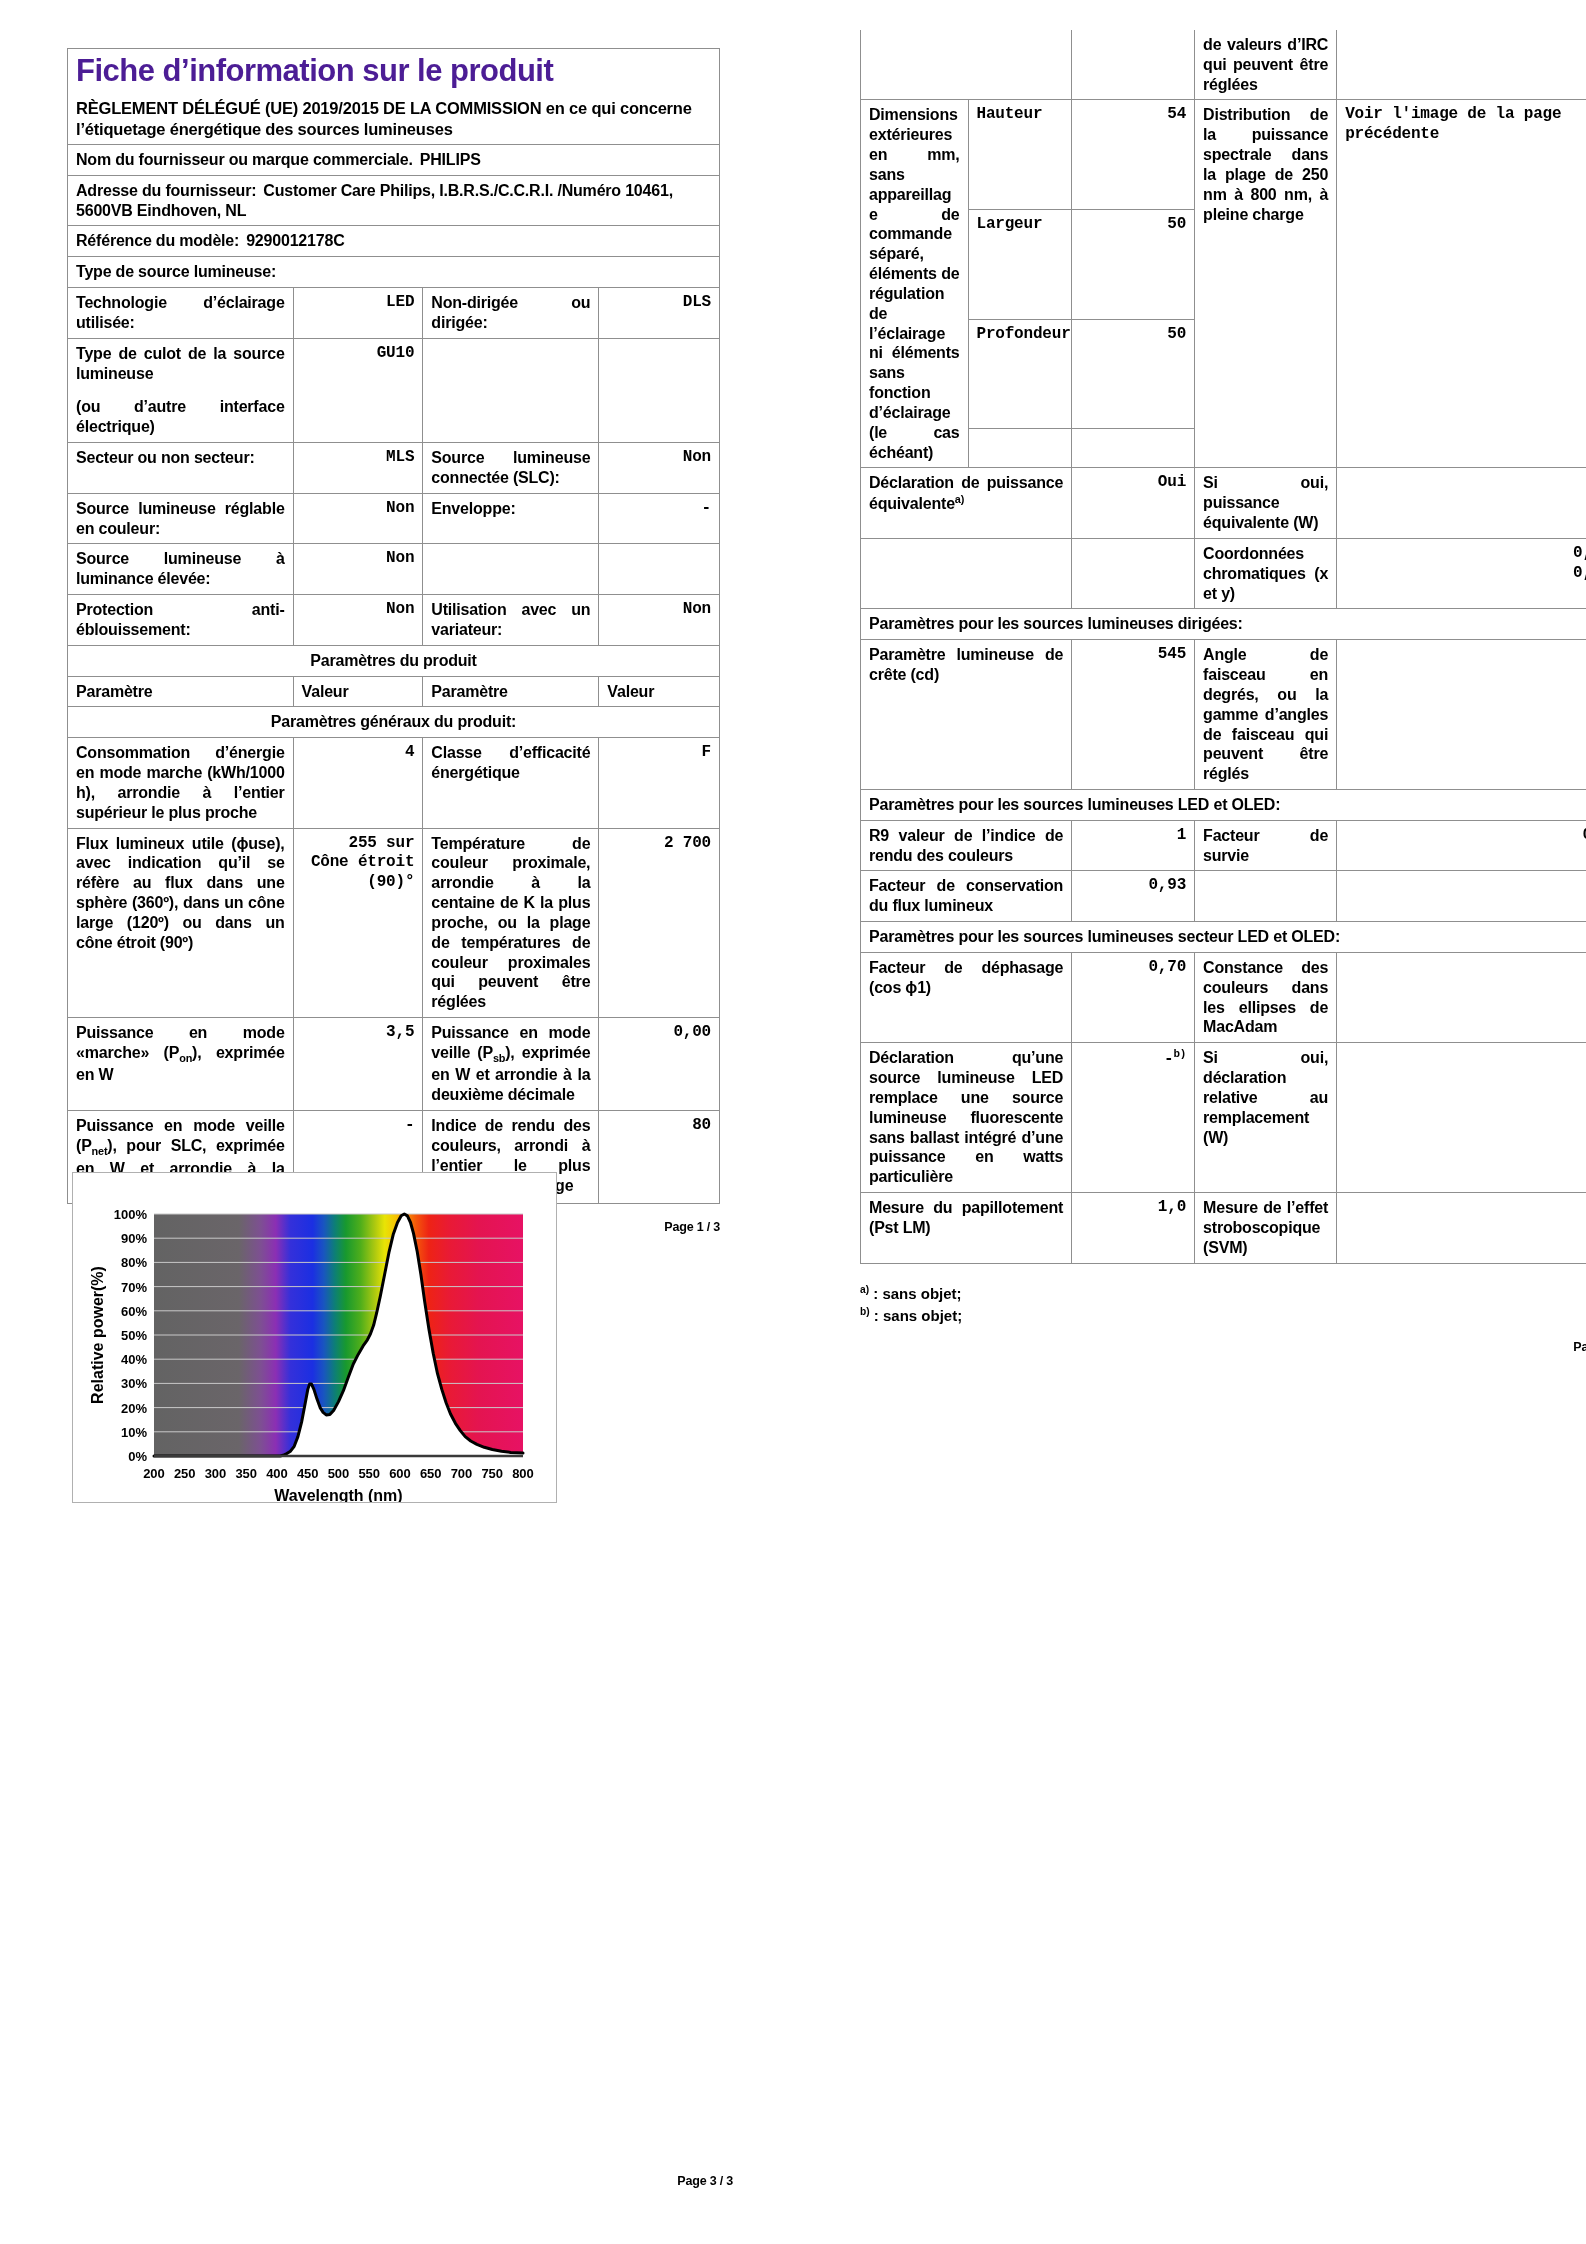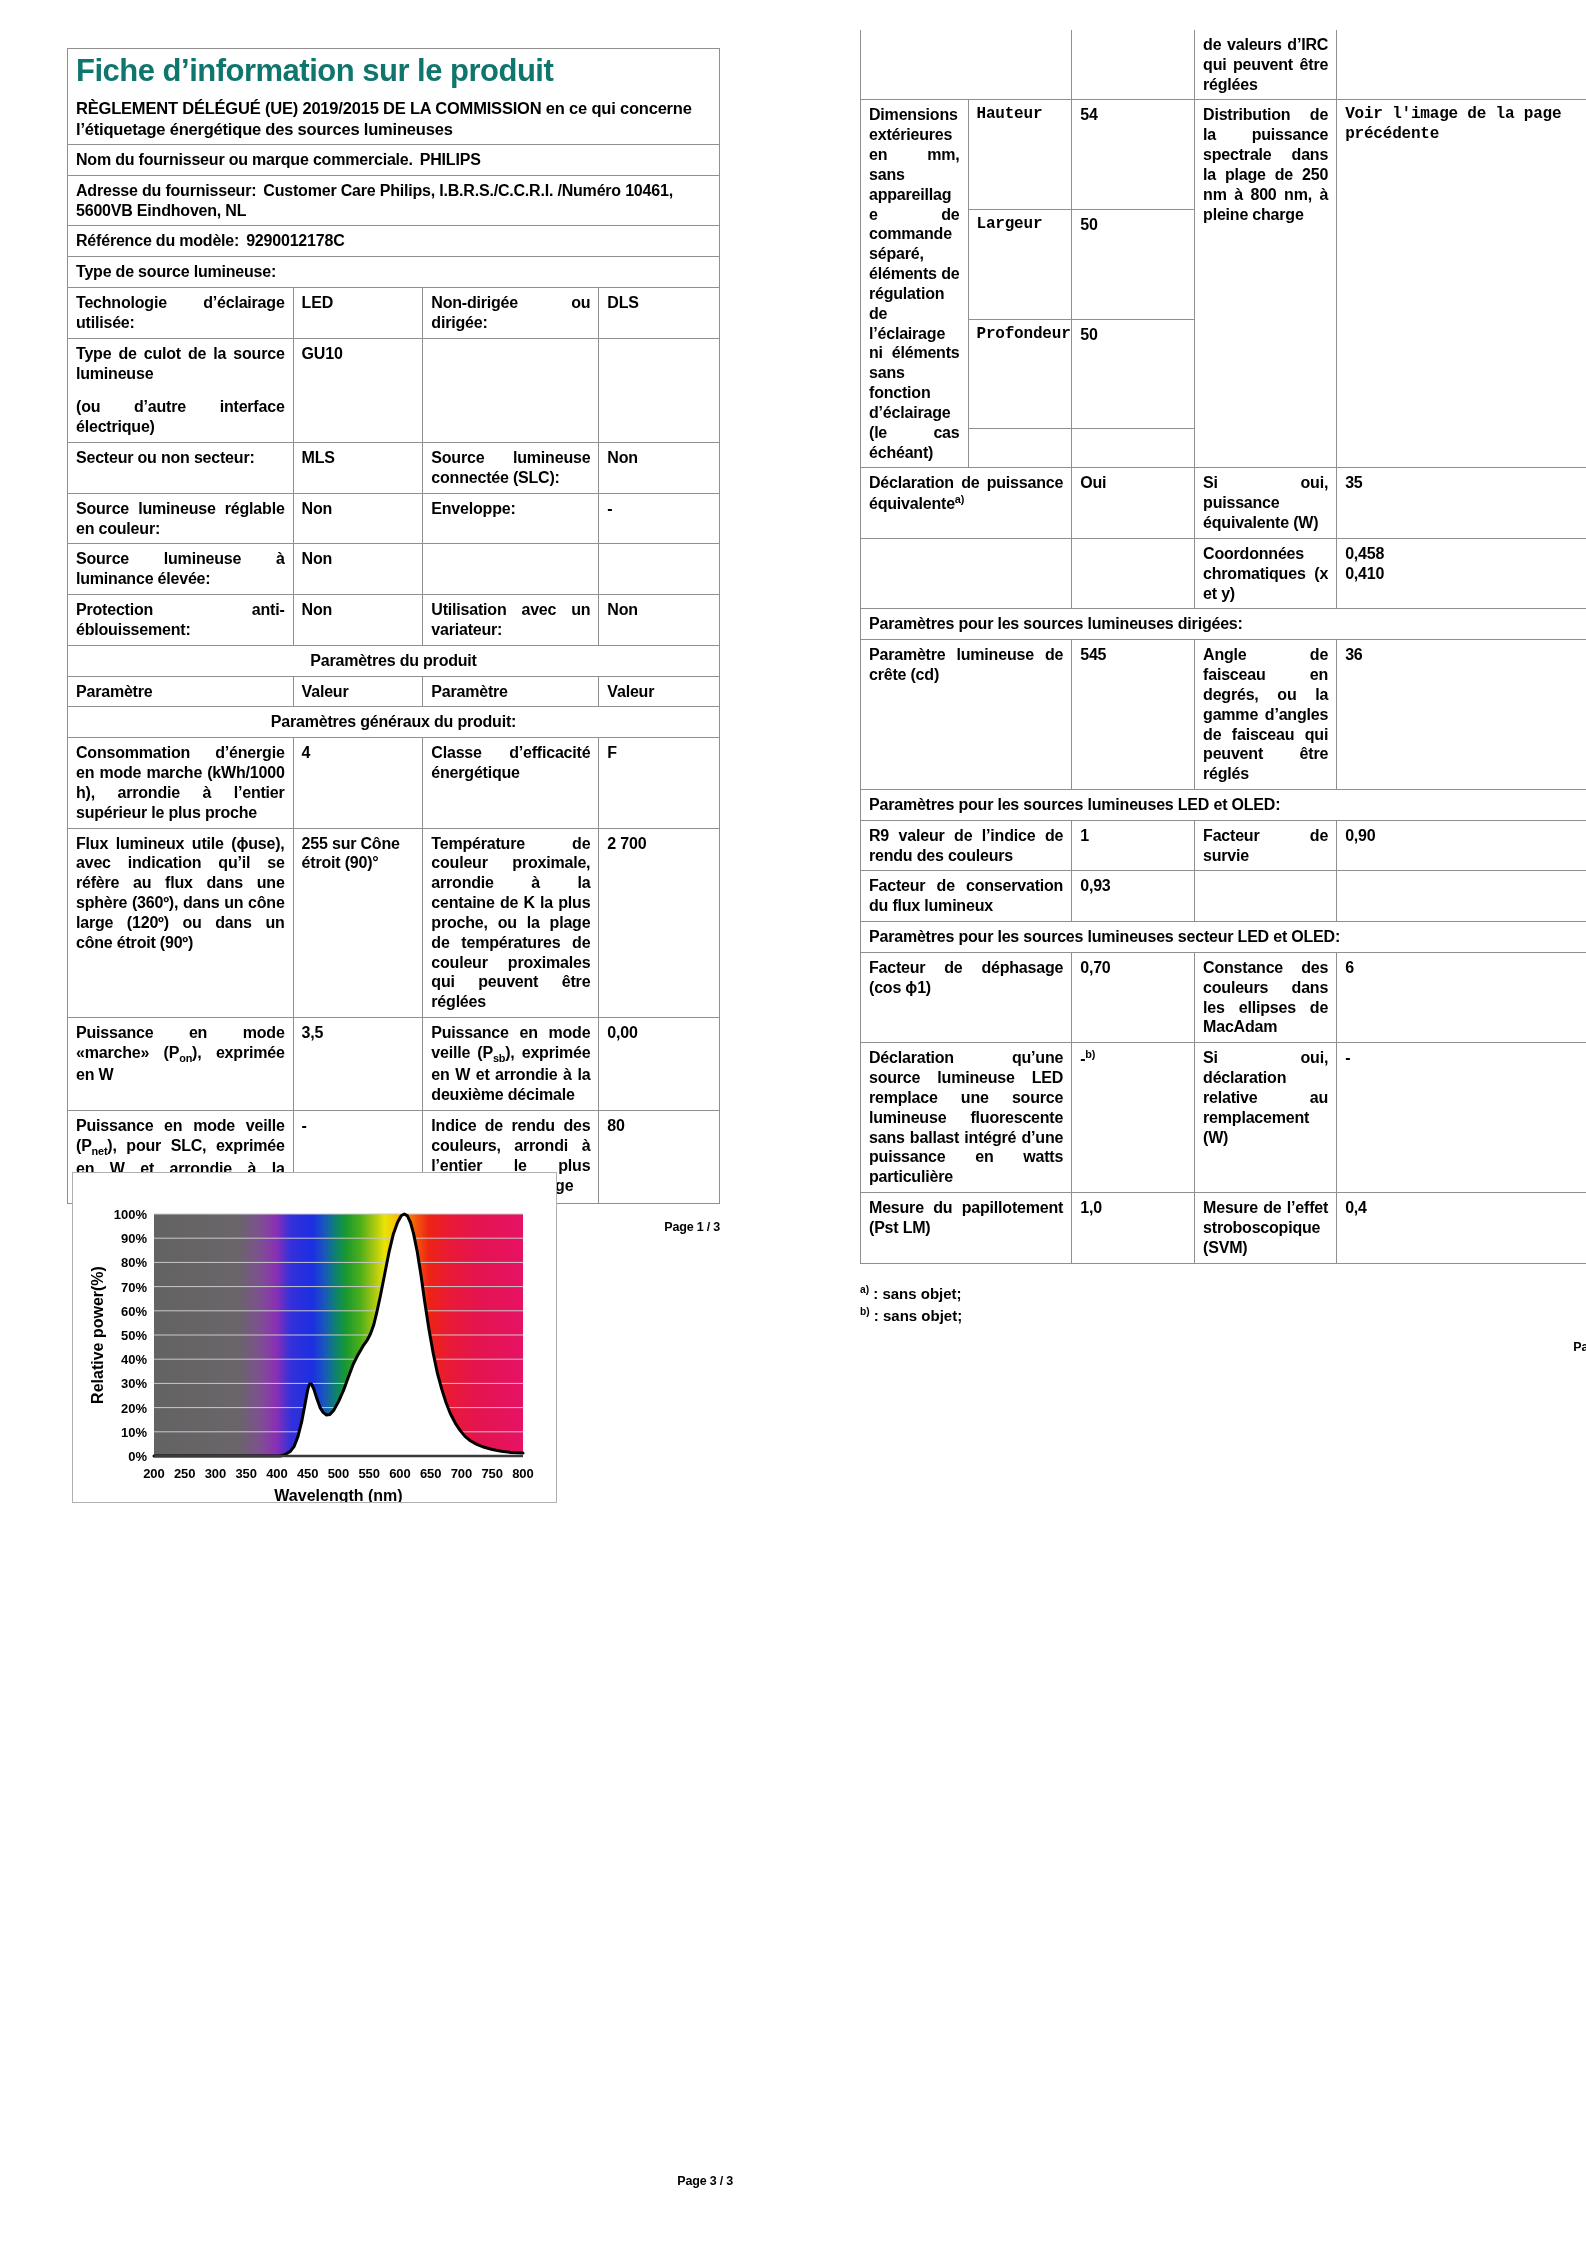--- a/index.html
+++ b/index.html
@@ -5,26 +5,26 @@
   html,body{margin:0;padding:0;background:#ffffff;}
   .canvas{position:relative;width:1586px;height:2244px;background:#ffffff;
           font-family:"Liberation Sans","DejaVu Sans",sans-serif;font-weight:700;color:#000;}
   .page{position:absolute;}
   .page1{left:67px;top:48px;width:653px;}
   .page2{left:860px;top:30px;width:769px;}
   .doc-table{border-collapse:collapse;width:100%;table-layout:fixed;}
   .doc-table td{border:1px solid #8f8f8f;vertical-align:top;padding:5px 8px;
                 font-size:16px;line-height:1.24;letter-spacing:-0.2px;}
   .header-cell{padding:10px 10px 8px 10px;}
-  .doc-title{color:#0f766e;font-size:31px;line-height:1.1;letter-spacing:-0.5px;padding-bottom:10px;}
+  .doc-title{color:#4c1d95;font-size:31px;line-height:1.1;letter-spacing:-0.5px;padding-bottom:10px;}
   .regulation{font-size:16.5px;}
   .kv-cell{padding:7px 10px;}
   .kv-label{margin-right:7px;}
   .label-cell{text-align:justify;}
-  .value-cell{text-align:left;white-space:pre-line;}
+  .value-cell{text-align:right;white-space:pre-line;font-family:Liberation Mono, monospace;}
   .note-cell{text-align:left;font-family:Liberation Mono, monospace;}
   .section-center{text-align:center;}
   .section-left{text-align:left;}
   .col-header{text-align:left;}
   .para2{margin-top:14px;}
   .dim-label{font-size:15px;overflow-wrap:anywhere;hyphens:auto;-webkit-hyphens:auto;}
   sub{font-size:68%;}
   sup{font-size:68%;}
   .page-num{text-align:right;font-size:12.5px;margin-top:16px;letter-spacing:-0.2px;}
   .footnotes{margin-top:20px;font-size:15px;}

